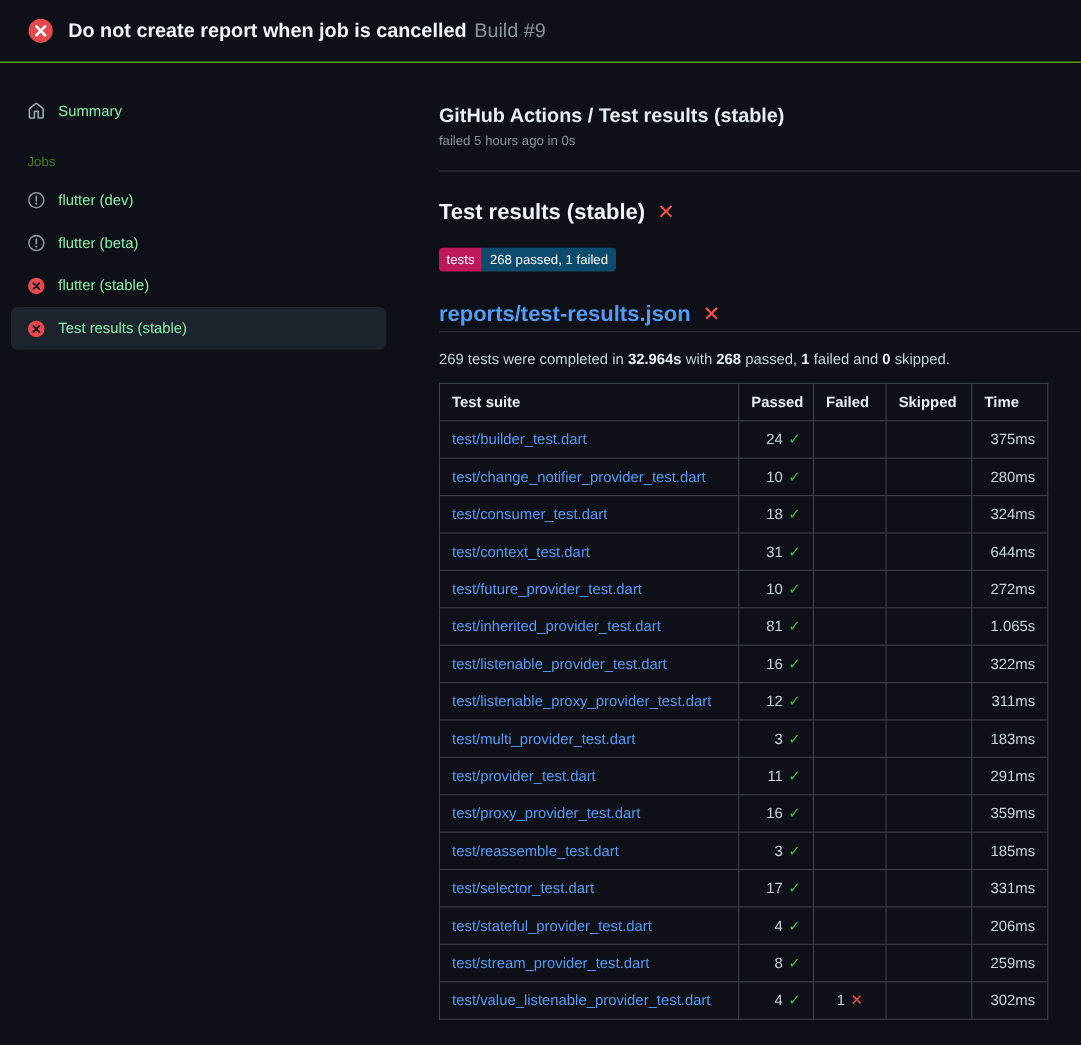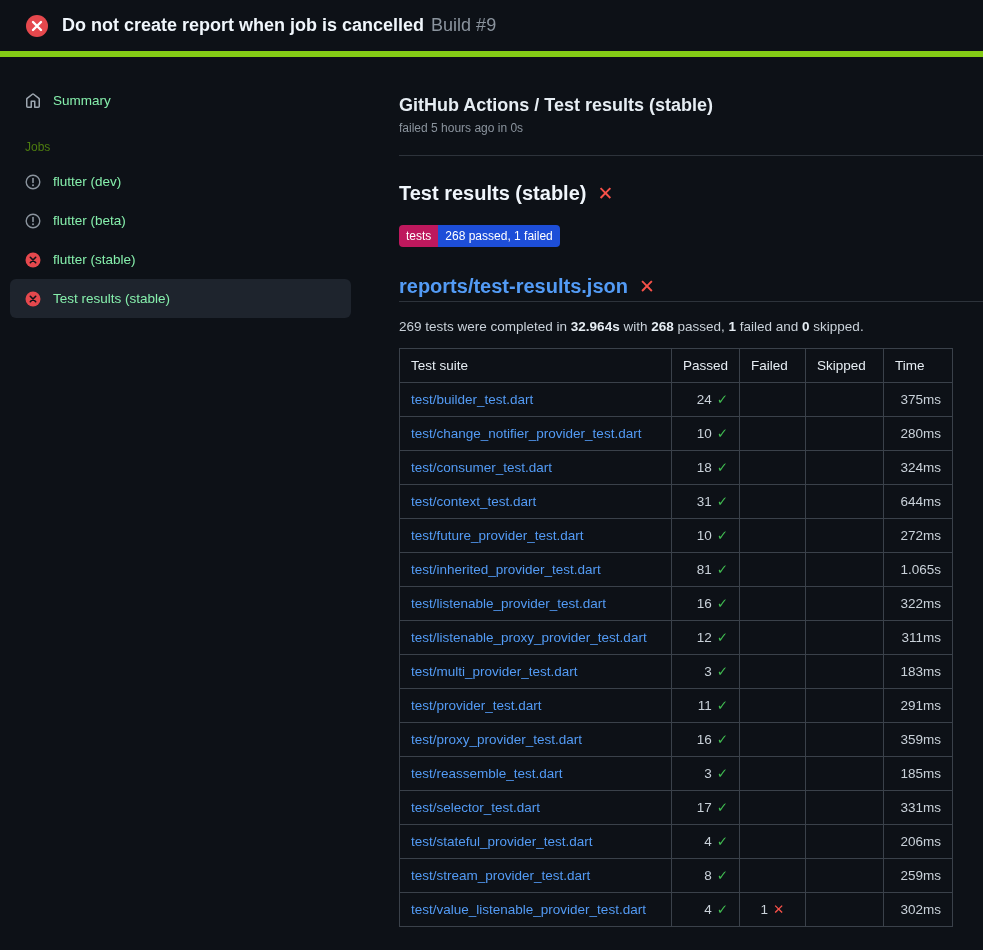--- a/index.html
+++ b/index.html
@@ -4,21 +4,21 @@
 <style>
   * { margin:0; padding:0; box-sizing:border-box; }
   html,body { width:983px; height:950px; }
   body {
     background:#0d1117;
     color:#c9d1d9;
     font-family:"Liberation Sans","DejaVu Sans",sans-serif;
     overflow:hidden;
   }
   
-  .header{ display:flex; align-items:center; gap:13px; height:57px; padding:0 25px; border-bottom:6px solid #84cc16; }
+  .header{ display:flex; align-items:center; gap:13px; height:57px; padding:0 25px; border-bottom:1px solid #84cc16; }
   .header h1{ font-size:18px; font-weight:700; color:#f0f6fc; white-space:nowrap; }
   .header .build-number{ color:#8b949e; font-weight:400; margin-left:7px; }
   .status-circle{ display:inline-flex; flex-shrink:0; }
   
   .layout{ display:flex; height:893px; }
   .sidebar{ width:361px; padding:24px 10px 0; flex-shrink:0; }
   .sidebar-item{ display:flex; align-items:center; gap:12px; padding:10px 15px; border-radius:6px;
                  font-size:13.5px; color:#86efac; cursor:pointer; line-height:19px; }
   .sidebar-item.selected{ background:#1e242d; }
   .sidebar-item .icon{ display:inline-flex; width:16px; height:16px; flex-shrink:0; }
@@ -26,31 +26,31 @@
   
   .main{ flex:1; padding:38px 31px 0 38px; min-width:0; }
   .breadcrumb{ font-size:18px; font-weight:700; color:#e6edf3; }
   .run-meta{ font-size:12px; color:#8b949e; margin-top:5px; }
   .divider{ border:none; border-top:1px solid #2d333b; margin:20px -31px 0 0; }
   .section-heading{ margin-top:26px; font-size:20px; font-weight:700; color:#f0f6fc;
                     display:flex; align-items:center; gap:11px; }
   .x-mark{ color:#f85149; font-weight:700; font-size:19px; line-height:1; }
   .badge{ display:inline-flex; margin-top:20px; border-radius:4px; overflow:hidden; font-size:12px; line-height:12px; }
   .badge-label{ background:#be185d; color:#ffffff; padding:5px 7px; }
-  .badge-value{ background:#1d4ed8; color:#ffffff; padding:5px 7px; }
+  .badge-value{ background:#0c4a6e; color:#ffffff; padding:5px 7px; }
   .report-heading{ margin:28px -31px 0 0; padding-bottom:3px; border-bottom:1px solid #2d333b;
                    display:flex; align-items:center; gap:11px; }
   .report-heading a{ font-size:20px; font-weight:700; color:#539bf5; text-decoration:none; }
   .summary-line{ margin-top:17px; font-size:13.5px; color:#c9d1d9; }
   .summary-line b{ color:#e6edf3; }
   
   table.results-table{ margin-top:14px; width:553px; border-collapse:collapse; table-layout:fixed; font-size:13.5px; }
   .results-table th,.results-table td{ border:1px solid #3a414a; padding:8px 11px; line-height:17px;
                                        overflow:hidden; white-space:nowrap; }
-  .results-table th{ color:#e6edf3; font-weight:400; text-align:left; }
+  .results-table th{ color:#e6edf3; font-weight:700; text-align:left; }
   .col-suite{ width:272px; }
   .col-passed{ width:68px; text-align:right; }
   .col-failed{ width:66px; text-align:center; }
   .col-skipped{ width:78px; text-align:center; }
   .col-time{ width:69px; text-align:right; }
   td.col-suite a{ color:#539bf5; text-decoration:none; }
   .check-icon{ color:#3fb950; font-weight:700; margin-left:5px; }
   .fail-icon{ color:#f85149; font-weight:700; margin-left:5px; }
 </style>
 </head>

